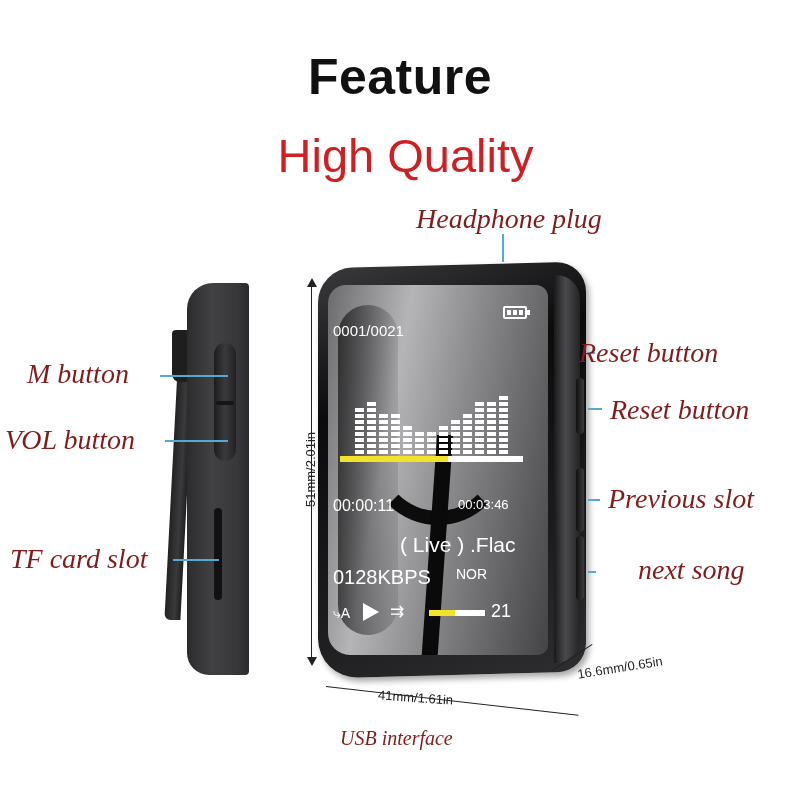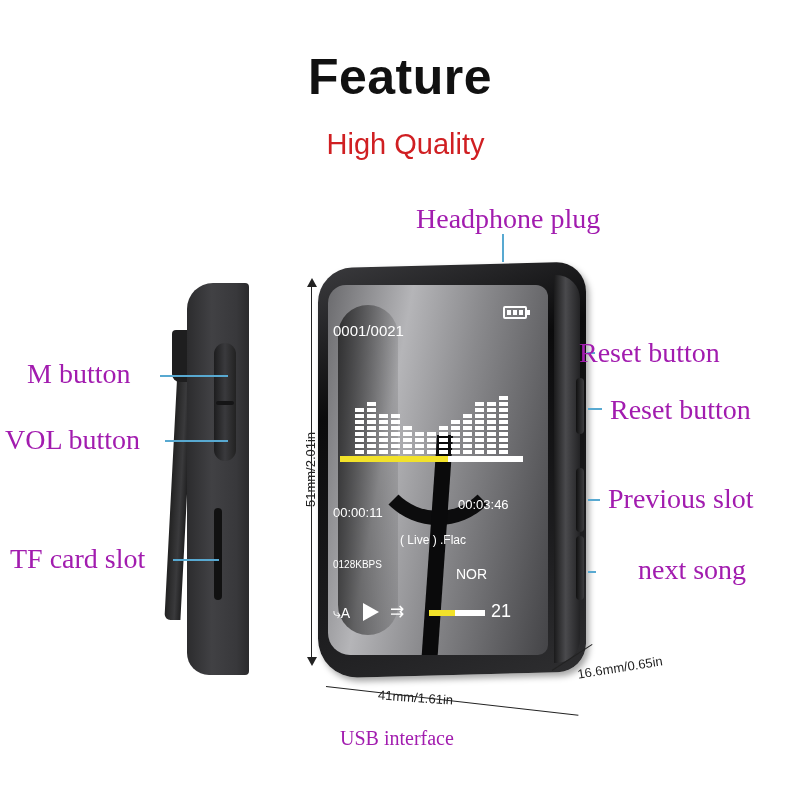--- a/index.html
+++ b/index.html
@@ -6,26 +6,26 @@
   html, body { width: 800px; height: 800px; background: #ffffff; overflow: hidden; }
   body { position: relative; font-family: "Liberation Serif", serif; }
 
   .title {
     position: absolute; left: 0; width: 800px; top: 48px; text-align: center;
     font-family: "Liberation Sans", sans-serif; font-weight: bold; font-size: 50px;
     color: #111111; letter-spacing: 0.5px;
   }
   .subtitle {
     position: absolute; left: 0; width: 800px; top: 128px; text-align: center;
-    font-family: "Liberation Sans", sans-serif; font-size: 29px; color: #d01f22; padding-left: 11px;
+    font-family: "Liberation Sans", sans-serif; font-size: 47px; color: #d01f22; padding-left: 11px;
   }
 
   .label {
     position: absolute; font-family: "Liberation Serif", serif; font-size: 28px;
-    color: #a21caf; white-space: nowrap; line-height: 1;
+    color: #7f1d1d; white-space: nowrap; line-height: 1; font-style: italic;
   }
   .leader { position: absolute; height: 2px; background: #58a9d1; }
   .leader-v { position: absolute; width: 2px; background: #58a9d1; }
 
   
   .side-body {
     position: absolute; left: 187px; top: 283px; width: 62px; height: 392px;
     background: linear-gradient(90deg, #2c2c2e 0%, #414144 40%, #38383b 80%, #2a2a2c 100%);
     border-radius: 26px 4px 4px 22px;
   }
@@ -80,24 +80,24 @@
   .battery::after { content:""; position:absolute; right:-5px; top:2px; width:3px; height:5px; background:#fff; }
   .battery i { position:absolute; top:2px; width:4px; height:5px; background:#fff; }
 
   .eq { position:absolute; left: 27px; top: 80px; width: 170px; height: 95px; }
   .eq-col { position:absolute; bottom:0; width:9px; display:flex; flex-direction:column-reverse; gap:2px; }
   .eq-col span { display:block; width:9px; height:4px; background:#ffffff; }
 
   .progress { position:absolute; left: 12px; top: 171px; width: 183px; height: 6px; background:#ffffff; }
   .progress-fill { position:absolute; left: 0; top: 0; height: 6px; background:#f2e22a; }
 
-  .t-elapsed { left: 5px; top: 220px; font-size: 13px; }
+  .t-elapsed { left: 5px; top: 212px; font-size: 16px; }
   .t-total { left: 130px; top: 212px; font-size: 13px; }
-  .song { left: 72px; top: 248px; font-size: 12px; }
-  .bitrate { left: 5px; top: 274px; font-size: 10px; }
+  .song { left: 72px; top: 248px; font-size: 21px; }
+  .bitrate { left: 5px; top: 281px; font-size: 20px; }
   .eqmode { left: 128px; top: 281px; font-size: 14px; }
 
   .ctrl-row { position:absolute; left: 5px; top: 316px; width: 200px; height: 24px; }
   .repeat { position:absolute; left:0; top:4px; font-size:14px; }
   .play-icon { position:absolute; left:30px; top:2px; width:0; height:0; border-top:9px solid transparent; border-bottom:9px solid transparent; border-left:16px solid #fff; }
   .shuffle-icon { position:absolute; left:57px; top:0px; font-size:17px; color:#fff; }
   .vol-bar { position:absolute; left:96px; top:9px; width:56px; height:6px; background:#fff; }
   .vol-fill { position:absolute; left:0; top:0; width:26px; height:6px; background:#f2e22a; }
   .vol-num { position:absolute; left:158px; top:0; font-size:18px; }
 

